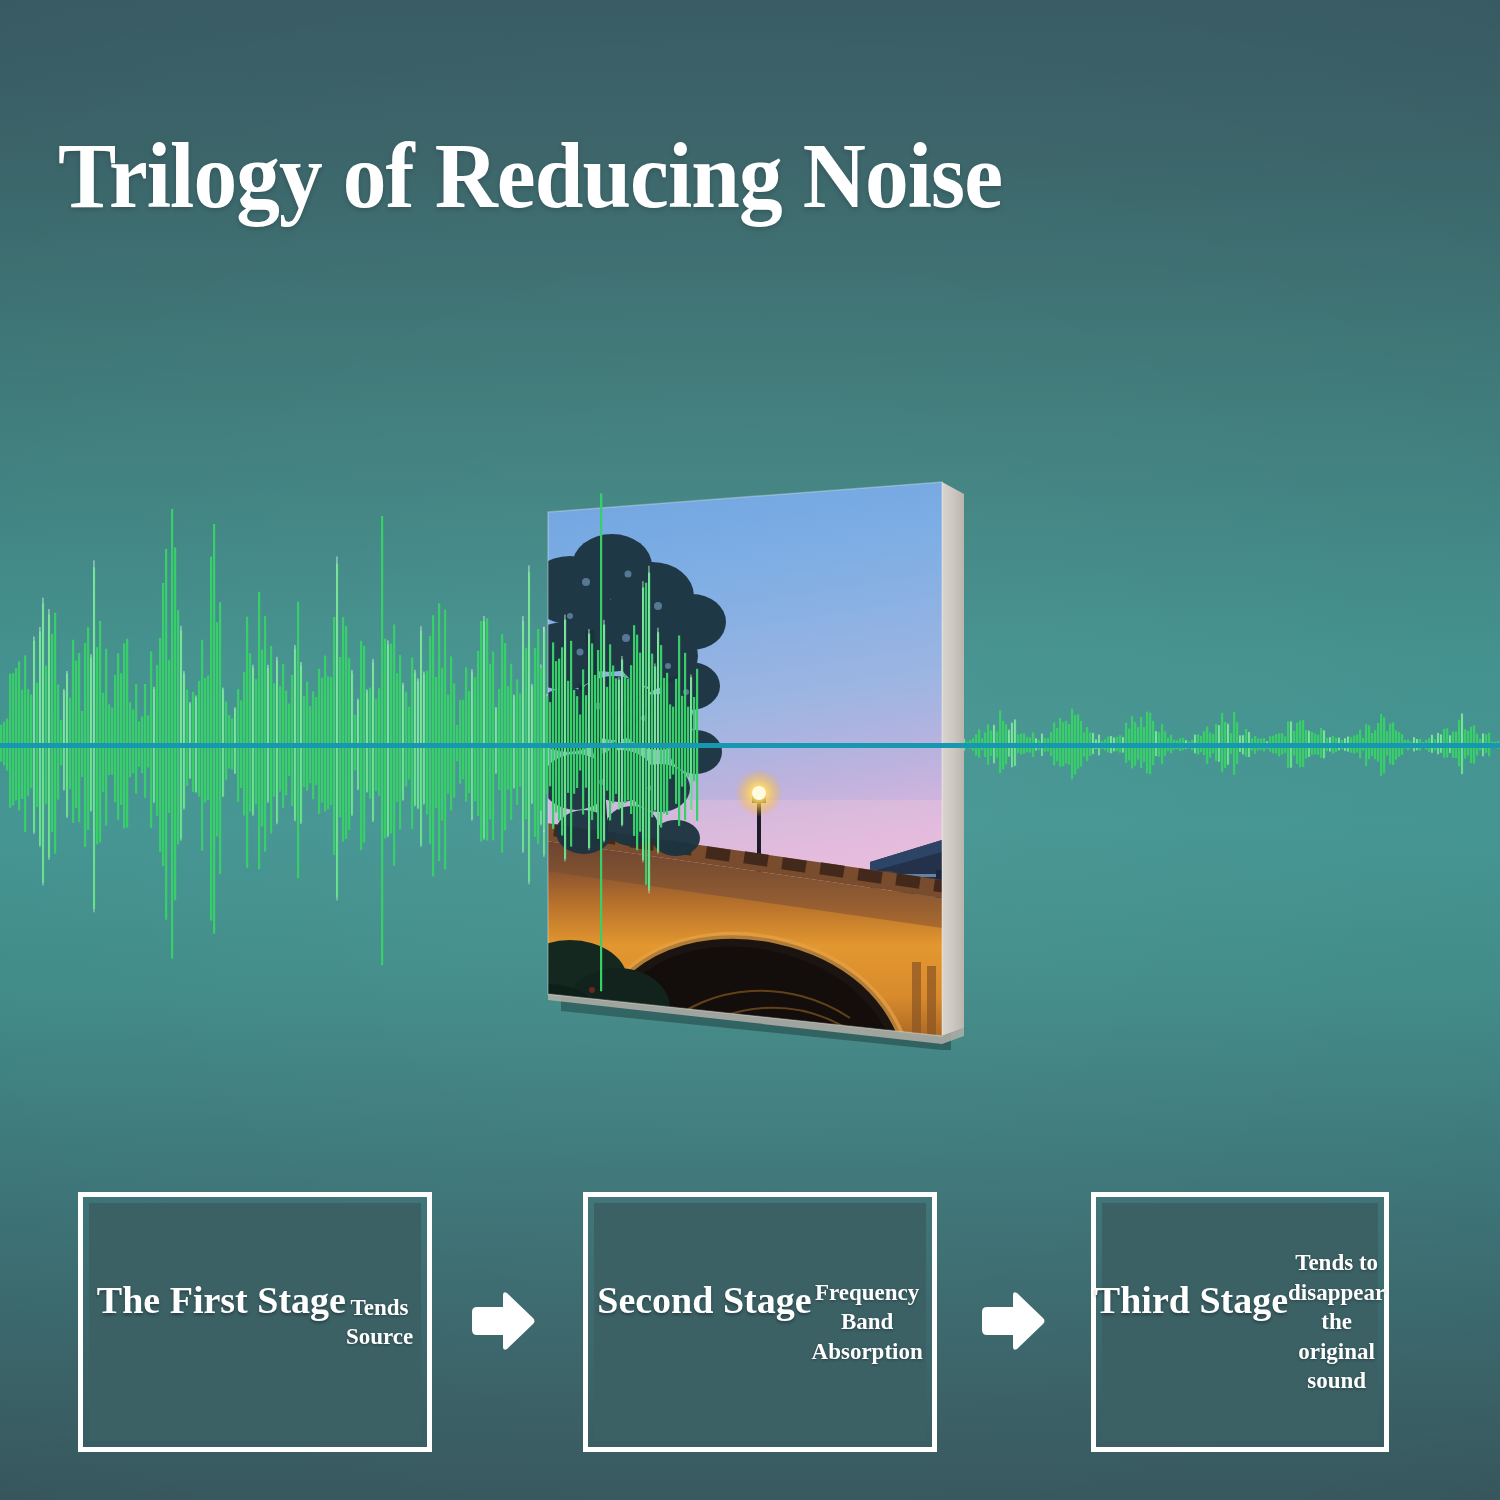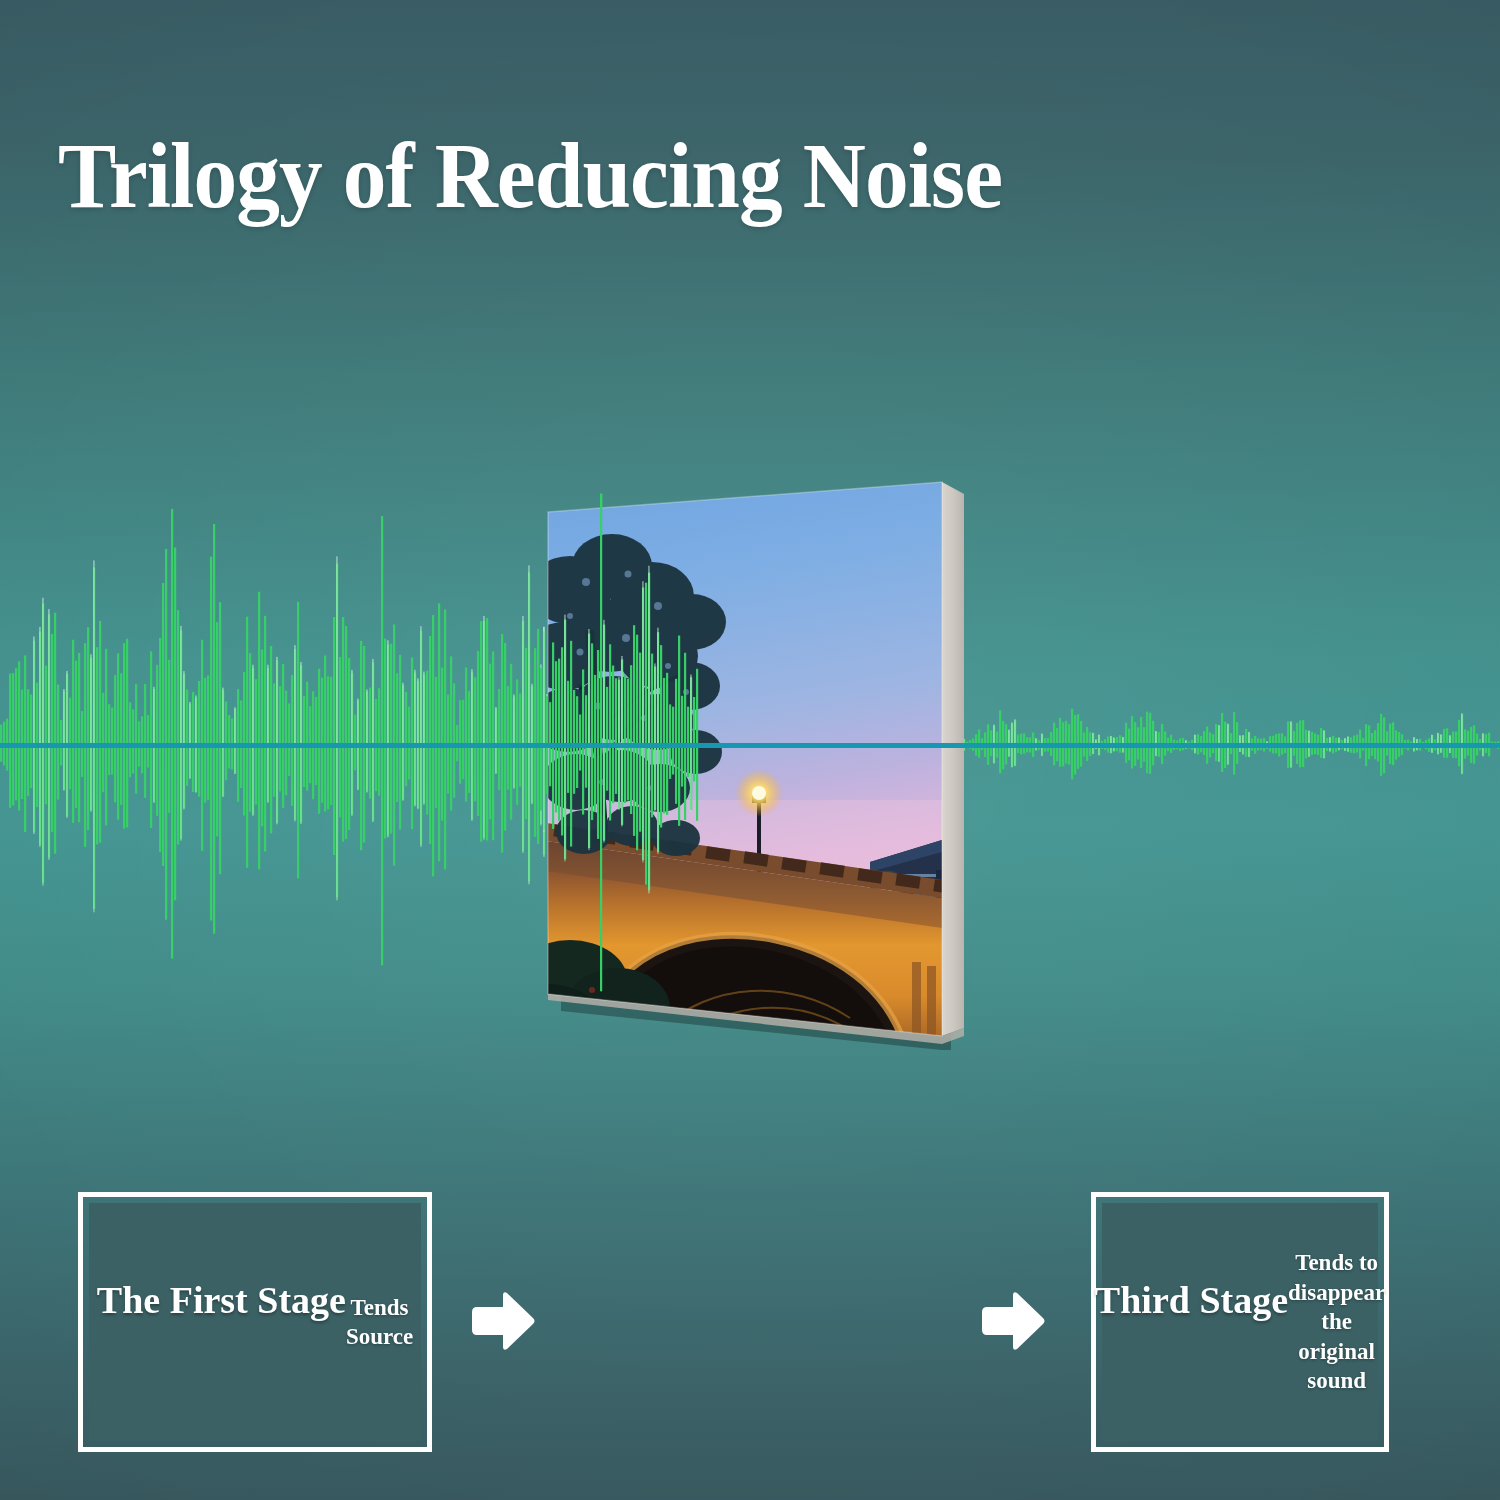--- a/index.html
+++ b/index.html
@@ -1476,20 +1476,28 @@
       </div>
     </div>
   </div>
 
   <div class="stage-arrow" id="arrow-1">
     <svg viewBox="0 0 66 62">
       <path d="M 2 22 Q 2 17 7 17 L 33 17 L 33 5 Q 33 1 37 3 L 63 28 Q 66 31 63 34 L 37 59 Q 33 61 33 57 L 33 45 L 7 45 Q 2 45 2 40 Z" fill="#ffffff"></path>
     </svg>
   </div>
 
+  <div class="stage-box" id="box-2">
+    <div class="stage-inner">
+      <div class="stage-title">Second Stage</div>
+      <div class="stage-sub">
+        <div>Frequency Band Absorption</div>
+      </div>
+    </div>
+  </div>
 
   <div class="stage-arrow" id="arrow-2">
     <svg viewBox="0 0 66 62">
       <path d="M 2 22 Q 2 17 7 17 L 33 17 L 33 5 Q 33 1 37 3 L 63 28 Q 66 31 63 34 L 37 59 Q 33 61 33 57 L 33 45 L 7 45 Q 2 45 2 40 Z" fill="#ffffff"></path>
     </svg>
   </div>
 
   <div class="stage-box" id="box-3">
     <div class="stage-inner">
       <div class="stage-title">Third Stage</div>

